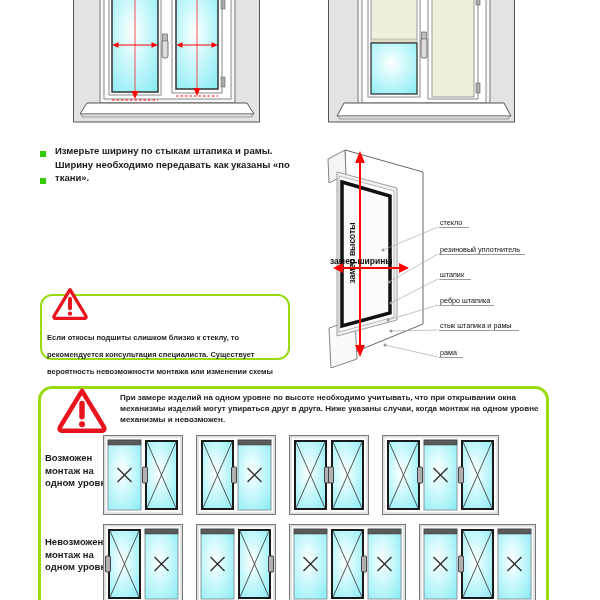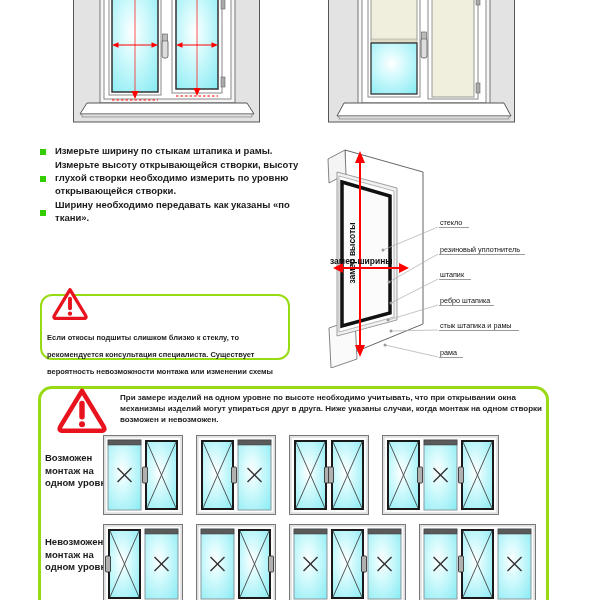--- a/index.html
+++ b/index.html
@@ -2,21 +2,21 @@
 <html><head>
 <meta charset="utf-8">
 <style>
   html,body{margin:0;padding:0;}
   body{width:600px;height:600px;position:relative;overflow:hidden;background:#fff;
        font-family:"Liberation Sans",sans-serif;}
   .abs{position:absolute;}
   .clip{overflow:hidden;}
   
   .bullets{left:40px;top:144px;width:280px;}
-  .bullet-item{display:flex;align-items:center;margin:0 0 1px 0;}
+  .bullet-item{display:flex;align-items:flex-end;margin:0 0 1px 0;}
   .bullet-sq{flex:0 0 auto;width:6px;height:6px;background:#33cc00;margin:3px 9px 0 0;}
   .bullet-txt{font-size:9.5px;line-height:13px;font-weight:bold;color:#1a1a1a;width:252px;}
   
   .warnbox{border:2.5px solid #99db12;border-radius:12px;background:#fff;}
   .warn1{left:40px;top:294px;width:246px;height:62px;}
   .warn1-txt{left:47px;top:329px;width:236px;font-size:7.5px;line-height:17px;
              font-weight:bold;color:#222;}
   .warn2{left:38px;top:386px;width:505px;height:240px;border-width:3px;border-radius:14px;}
   .warn2-txt{left:120px;top:392px;width:430px;font-size:8px;line-height:11px;
              font-weight:bold;color:#222;}
@@ -102,24 +102,20 @@
   </svg>
 </div>
 
 <div class="abs bullets">
   <div class="bullet-item">
     <span class="bullet-sq"></span>
     <span class="bullet-txt">Измерьте ширину по стыкам штапика и рамы.</span>
   </div>
   <div class="bullet-item">
     <span class="bullet-sq"></span>
-    <span class="bullet-txt">Измерьте высоту открывающейся створки, высоту глухой створки необходимо измерить по уровню открывающейся створки.</span>
-  </div>
-  <div class="bullet-item">
-    <span class="bullet-sq"></span>
     <span class="bullet-txt">Ширину необходимо передавать как указаны «по ткани».</span>
   </div>
 </div>
 
 <svg class="abs" style="left:325px;top:138px;" width="270" height="230" viewBox="0 0 270 230">
 
   <polygon points="20,12 98,34 98,186 20,218" fill="#ffffff" stroke="#666"></polygon>
   <polygon points="3,21 20,12 21,36 4,45" fill="#f4f4f4" stroke="#666" stroke-width="0.8"></polygon>
   <polygon points="4,190 30,181 32,221 6,230" fill="#fafafa" stroke="#666" stroke-width="0.8"></polygon>
   <polygon points="12,34 72,50 72,182 12,198" fill="#f1f1f1" stroke="#888" stroke-width="0.8"></polygon>
@@ -177,21 +173,21 @@
   <circle cx="30" cy="44" r="3.6" fill="#e8131d"></circle>
 </svg>
 <div class="abs warn1-txt">Если откосы подшиты слишком близко к стеклу, то рекомендуется консультация специалиста. Существует вероятность невозможности монтажа или изменении схемы замера.</div>
 
 <div class="abs warnbox warn2"></div>
 <svg class="abs" style="left:57px;top:387px;" width="50" height="46" viewBox="0 0 60 54">
   <path d="M30 4 L56 47 Q58.5 52 53 52 L7 52 Q1.5 52 4 47 Z" fill="#ffffff" stroke="#e8131d" stroke-width="5.5" stroke-linejoin="round"></path>
   <line x1="30" y1="19" x2="30" y2="35" stroke="#e8131d" stroke-width="6.5" stroke-linecap="round"></line>
   <circle cx="30" cy="44" r="3.6" fill="#e8131d"></circle>
 </svg>
-<div class="abs warn2-txt">При замере изделий на одном уровне по высоте необходимо учитывать, что при открывании окна механизмы изделий могут упираться друг в друга. Ниже указаны случаи, когда монтаж на одном створки возможен и невозможен.</div>
+<div class="abs warn2-txt">При замере изделий на одном уровне по высоте необходимо учитывать, что при открывании окна механизмы изделий могут упираться друг в друга. Ниже указаны случаи, когда монтаж на одном уровне механизмы и невозможен.</div>
 
 <div class="abs rowlabel rowlab1">Возможен монтаж на одном уровне</div>
 <div class="abs winrow winrow1">
     <div><svg width="80" height="80" viewBox="0 0 80 80">
         <defs>
           <radialGradient id="gw1" cx="42%" cy="45%" r="80%">
             <stop offset="0" stop-color="#ffffff"></stop>
             <stop offset="0.3" stop-color="#d9fbfd"></stop>
             <stop offset="1" stop-color="#86ebf3"></stop>
           </radialGradient>

